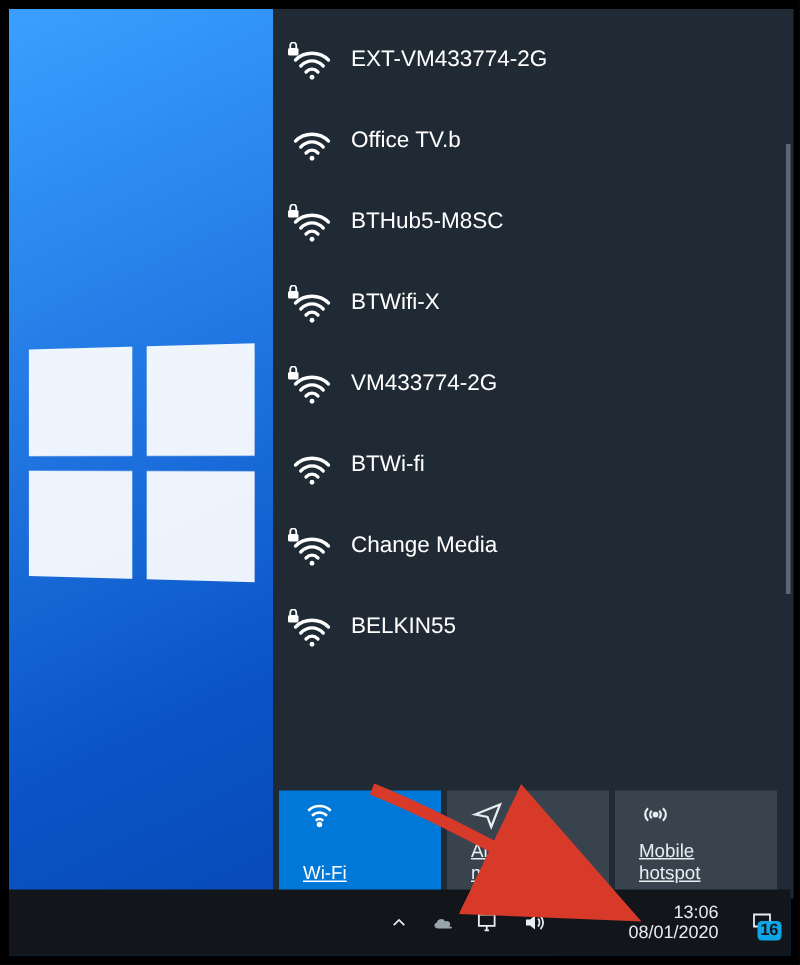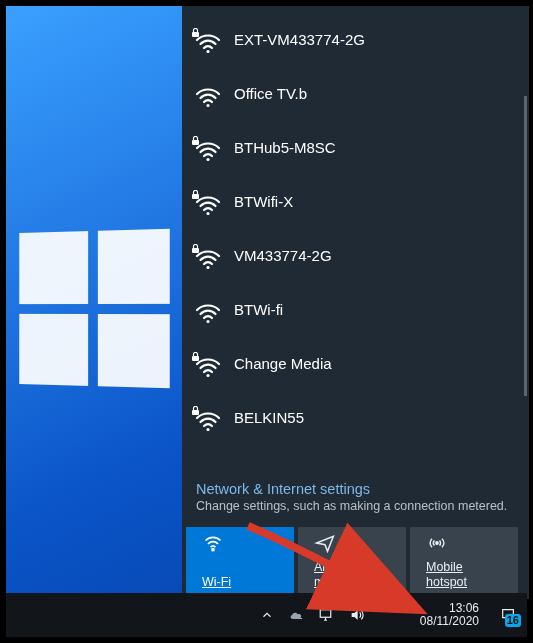--- a/index.html
+++ b/index.html
@@ -300,24 +300,20 @@
       <path d="M8 16 C10.5 13.5 13.5 13.5 16 16"></path>
       <circle cx="12" cy="19.5" r="1.6" fill="#fff" stroke="none"></circle>
     </g>
   </svg>
             </div>
             <div class="netname">BELKIN55</div>
           </div>
         </div>
       <div class="scrollbar"></div>
 
-      <div class="settings">
-        <div class="settings-title">Network &amp; Internet settings</div>
-        <div class="settings-sub">Change settings, such as making a connection metered.</div>
-      </div>
 
       <div class="tiles">
         <div class="tile active">
           <div class="ticon">
             <svg width="22" height="20" viewBox="0 0 24 24" fill="none" stroke="#fff" stroke-width="2">
               <path d="M3 9 C8 4 16 4 21 9"></path>
                 <path d="M6 13 C9.5 9.5 14.5 9.5 18 13"></path>
                 <path d="M9 17 C10.8 15.2 13.2 15.2 15 17"></path>
                 <circle cx="12" cy="20" r="1.2" fill="#fff"></circle>
             </svg>
@@ -367,21 +363,21 @@
         </div>
         <div class="ic">
           <svg width="18" height="16" viewBox="0 0 24 24" fill="none" stroke="#e8edf2" stroke-width="1.8">
             <path d="M4 9 L8 9 L13 5 L13 19 L8 15 L4 15 Z" fill="#e8edf2" stroke="none"></path>
             <path d="M16 8 C18 10 18 14 16 16"></path>
               <path d="M18.5 5.5 C22 9 22 15 18.5 18.5"></path>
           </svg>
         </div>
         <div class="clock">
           <div>13:06</div>
-          <div>08/11/2020</div>
+          <div>08/01/2020</div>
         </div>
         <div class="notif">
           <svg width="18" height="16" viewBox="0 0 24 24" fill="none" stroke="#e8edf2" stroke-width="1.8">
             <path d="M4 4 H20 V16 H14 L10 20 L10 16 H4 Z"></path>
           </svg>
           <div class="notif-badge">16</div>
         </div>
       </div>
     </div>
 

